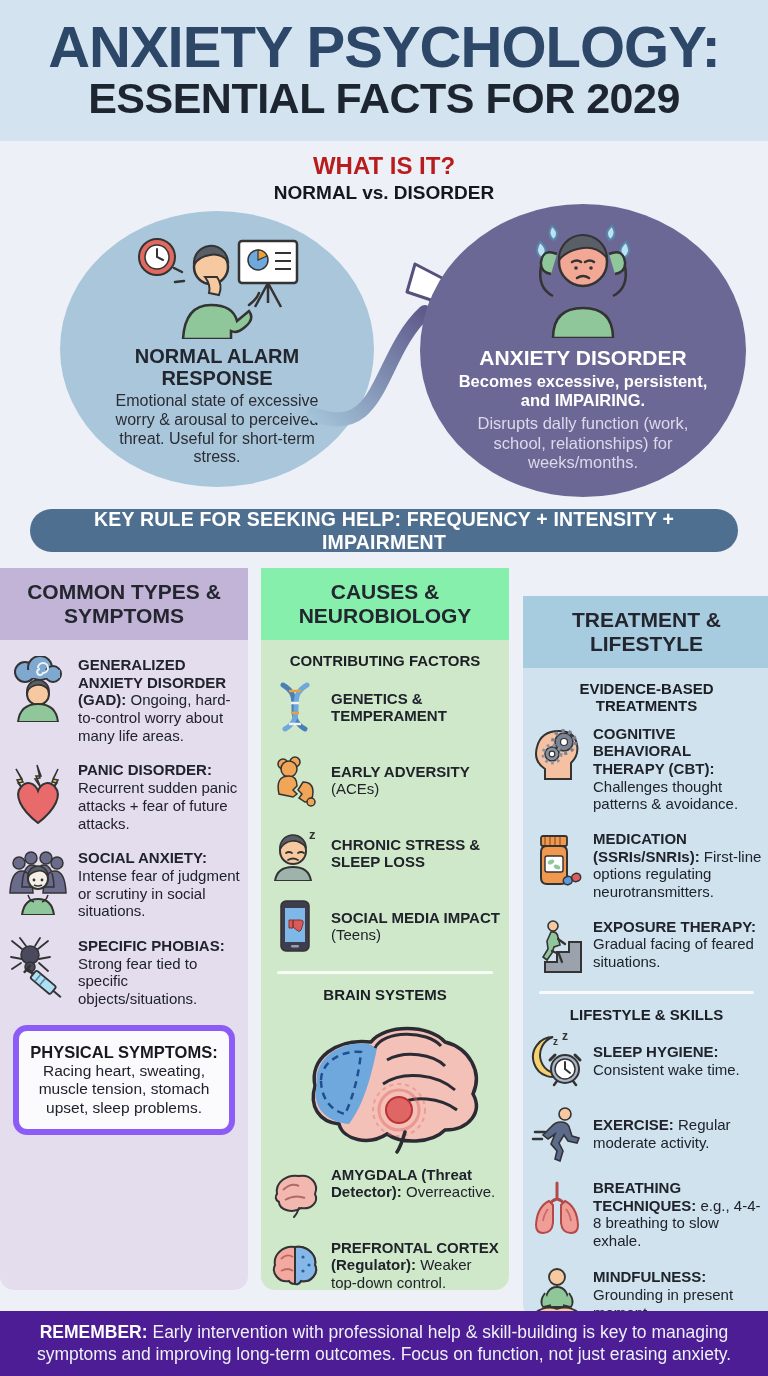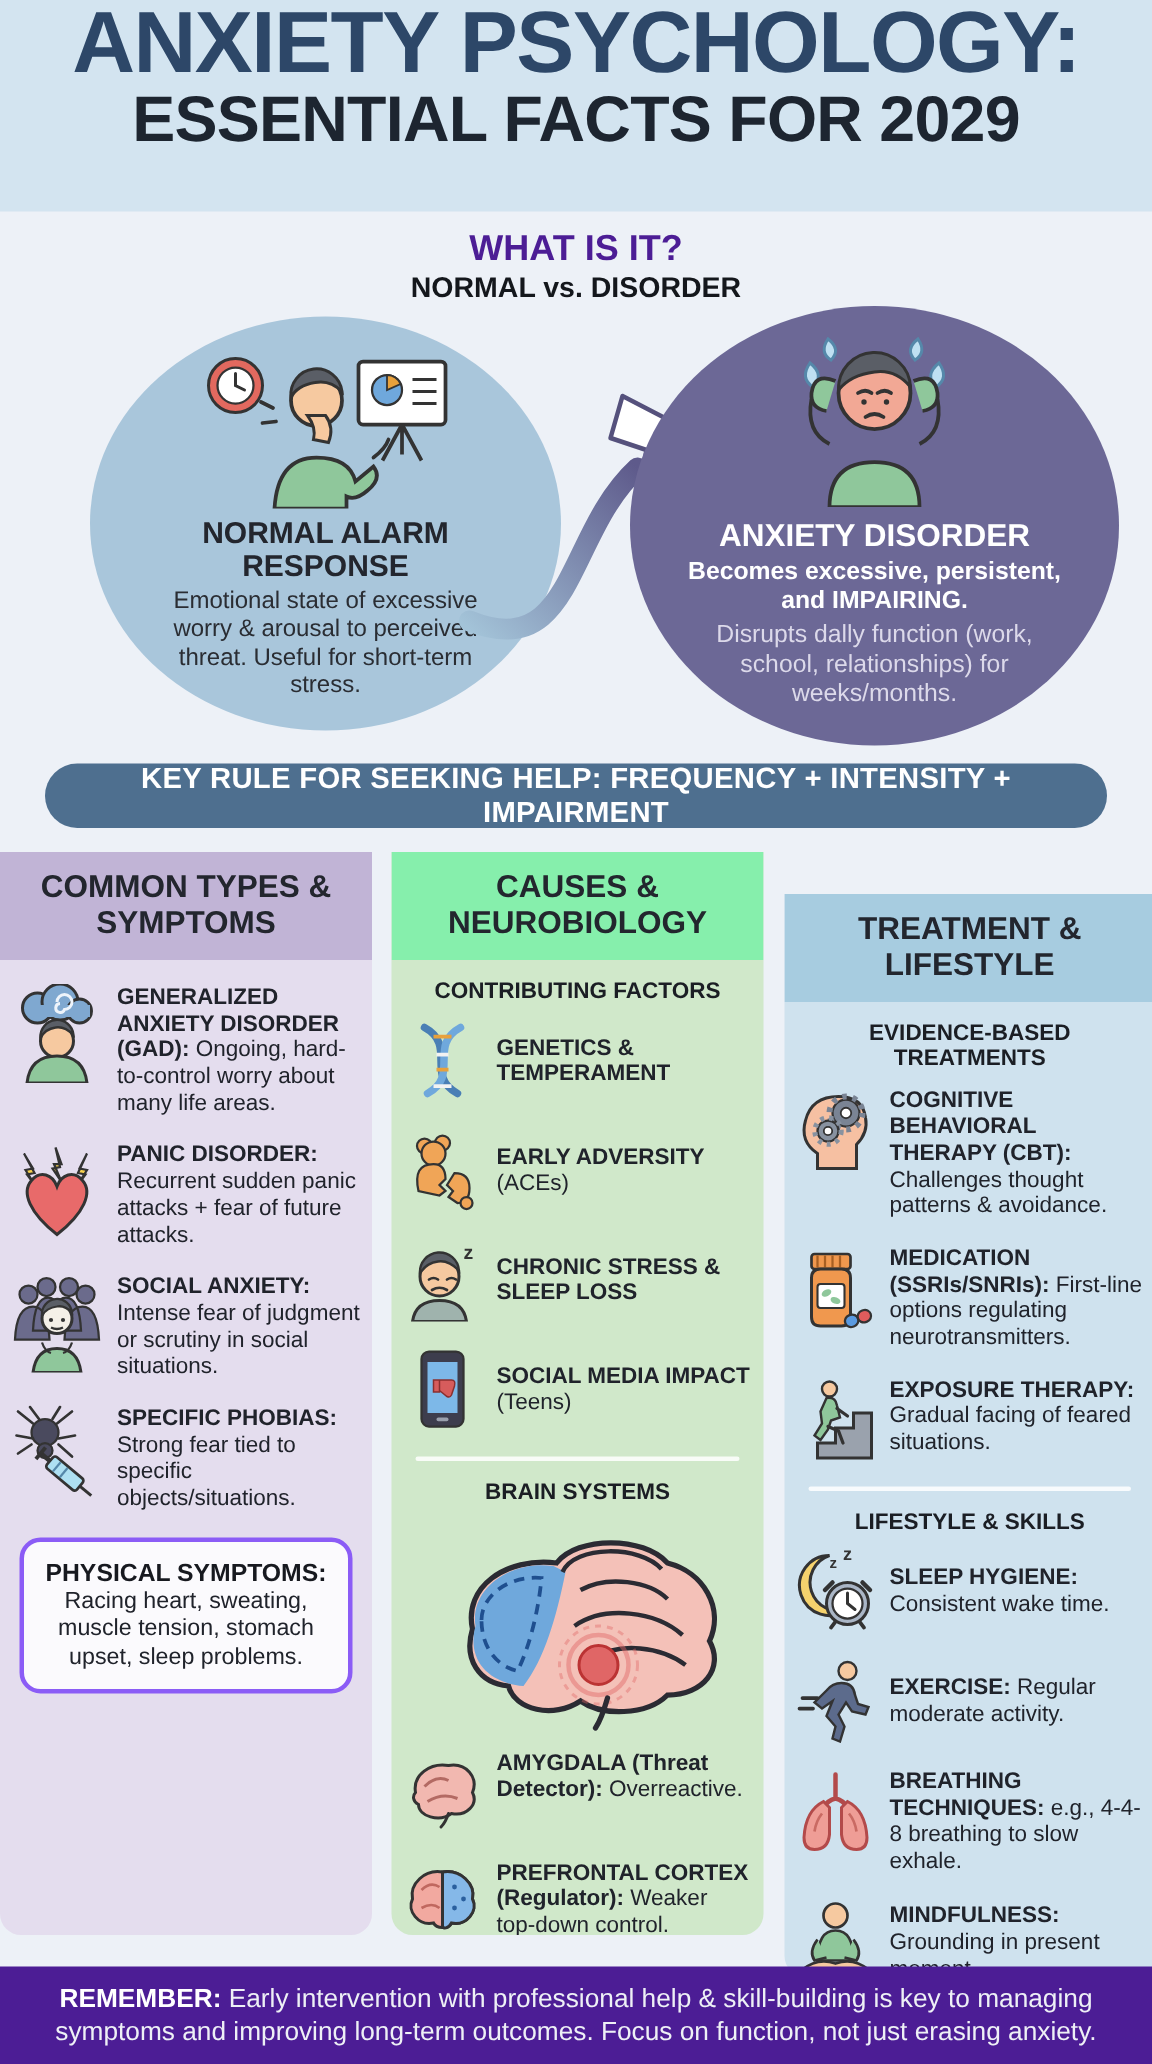--- a/index.html
+++ b/index.html
@@ -2,25 +2,25 @@
 <html><head>
 <meta charset="utf-8">
 <style>
   html,body{margin:0;padding:0;background:#edf1f7;}
   *{box-sizing:border-box;}
   .page{position:relative;width:768px;height:1376px;background:#edf1f7;overflow:hidden;
         font-family:"Liberation Sans",sans-serif;color:#20232b;}
 
   
   .top-header{position:absolute;top:0;left:0;width:768px;height:141px;background:#d3e4f0;text-align:center;}
-  .title1{margin:0;font-size:58px;line-height:1.0;font-weight:800;letter-spacing:-1px;color:#2d4768;}
+  .title1{margin:0;padding-top:18px;font-size:58px;line-height:1.0;font-weight:800;letter-spacing:-1px;color:#2d4768;}
   .title2{margin:0;font-size:43px;line-height:1.05;font-weight:800;letter-spacing:-.5px;color:#1d2530;}
 
   
-  .what-title{position:absolute;top:152px;left:0;width:768px;text-align:center;font-size:24px;font-weight:800;color:#4c1d95;}
+  .what-title{position:absolute;top:152px;left:0;width:768px;text-align:center;font-size:24px;font-weight:800;color:#b91c1c;}
   .what-sub{position:absolute;top:182px;left:0;width:768px;text-align:center;font-size:19px;font-weight:800;color:#14171c;}
 
   .circle{position:absolute;border-radius:50%;text-align:center;}
   .circle-normal{left:60px;top:211px;width:314px;height:276px;background:#a9c6db;}
   .circle-disorder{left:420px;top:204px;width:326px;height:293px;background:#6c6896;}
   .c-icon{display:block;margin:16px auto 0 auto;}
   .cn-head{margin:6px auto 2px auto;width:240px;font-size:20px;line-height:1.12;font-weight:800;color:#23262e;}
   .cn-body{margin:2px auto 0 auto;width:238px;font-size:16px;line-height:1.18;color:#2a2d33;}
   .cd-head{margin:8px auto 3px auto;width:260px;font-size:21px;line-height:1.1;font-weight:800;color:#ffffff;}
   .cd-bold{margin:0 auto;width:250px;font-size:16.5px;line-height:1.16;font-weight:700;color:#ffffff;}
@@ -44,21 +44,21 @@
   .col3 .col-head{background:#a7cce0;}
   .subhead{margin:12px 6px 10px 6px;text-align:center;font-weight:800;font-size:15px;line-height:1.15;color:#1b1e24;}
   .item{display:flex;gap:10px;align-items:flex-start;padding:0 8px 0 8px;margin:0 0 17px 0;}
   .item.center{align-items:center;}
   .item p{margin:0;font-size:15px;line-height:1.18;color:#20232b;}
   .item b{font-weight:700;}
   .ic{flex:0 0 60px;width:60px;height:66px;}
   .col2 .ic,.col3 .ic{flex:0 0 52px;width:52px;height:56px;}
   .divider{height:3px;background:rgba(255,255,255,.85);border-radius:2px;margin:4px 16px 4px 16px;}
   .brain-wrap{text-align:center;margin:2px 0 8px 0;}
-  .callout{margin:6px 13px 0 13px;background:#fbfafd;border:3px solid #8b5cf6;border-radius:14px;
+  .callout{margin:6px 13px 0 13px;background:#fbfafd;border:6px solid #8b5cf6;border-radius:14px;
            padding:12px 8px;text-align:center;}
   .callout b{display:block;font-size:16.5px;color:#17191f;}
   .callout span{font-size:15.5px;line-height:1.2;color:#20232b;}
 
   
   .footer{position:absolute;top:1311px;left:0;width:768px;height:65px;background:#4c1d95;color:#eef0f6;
           display:flex;align-items:center;justify-content:center;text-align:center;
           font-size:17.5px;line-height:1.25;padding:0 24px;}
   .footer b{font-weight:800;color:#ffffff;}
   svg{display:inline-block;}

